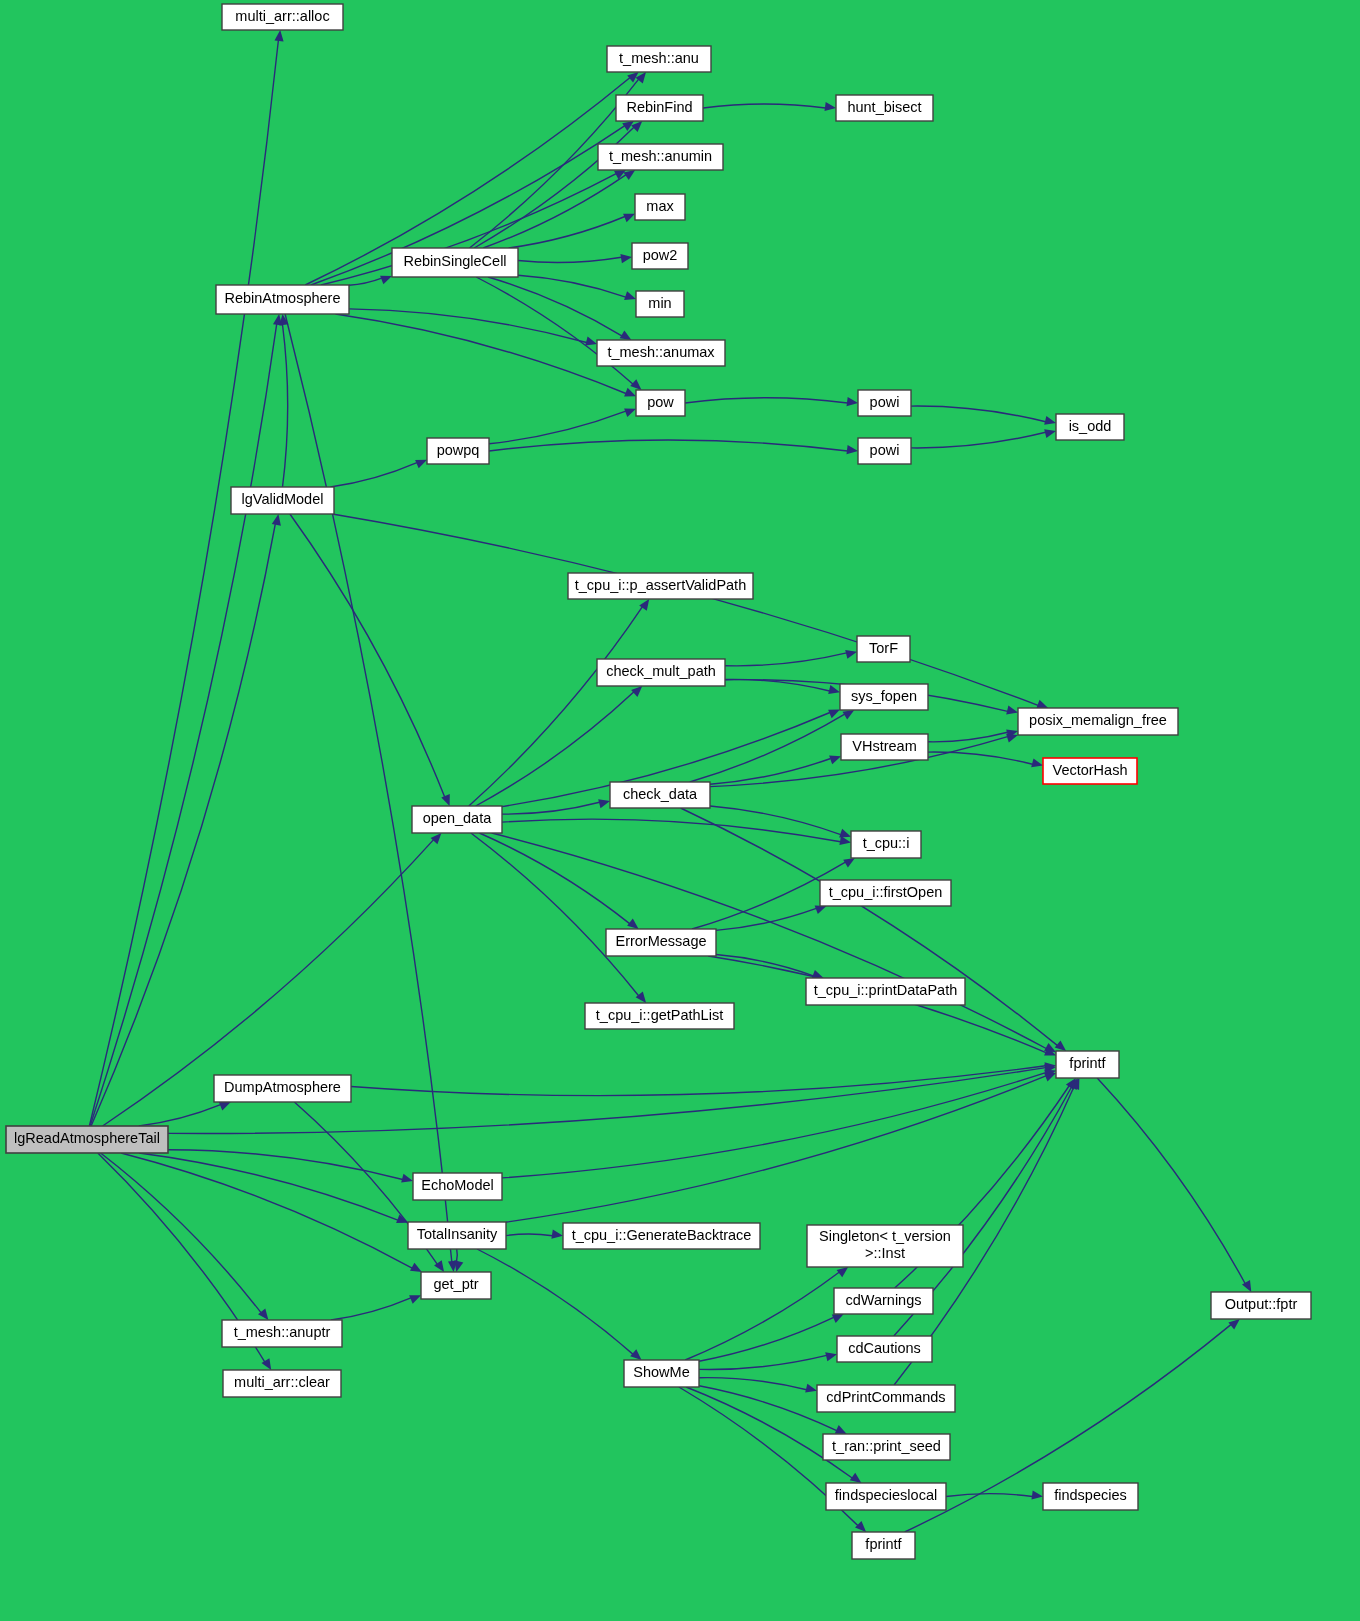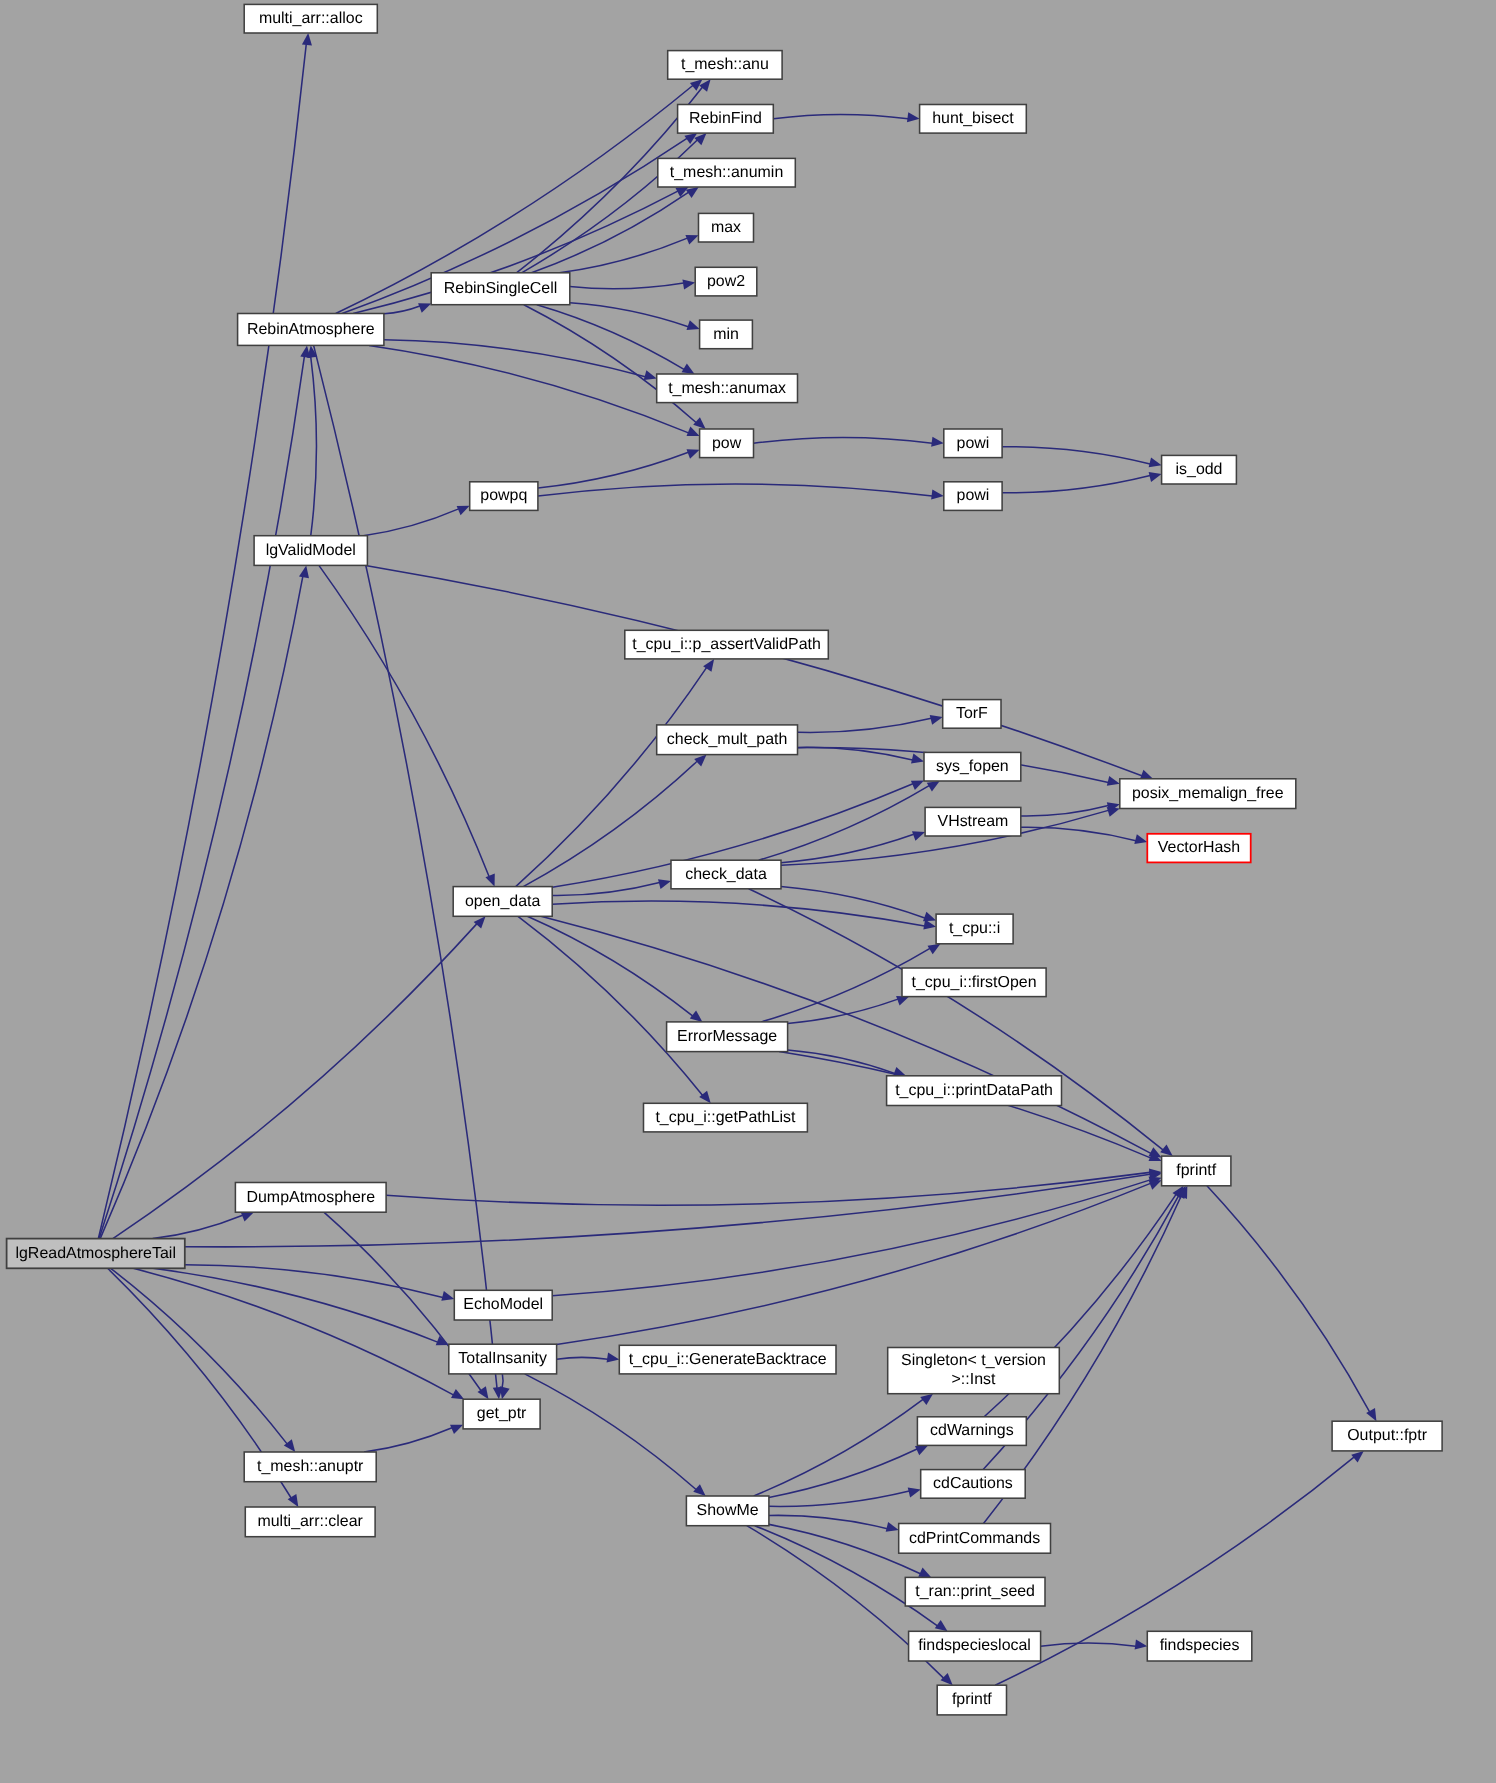--- a/index.html
+++ b/index.html
@@ -1,17 +1,17 @@
 <!DOCTYPE html>
 <html><head>
 <meta charset="utf-8">
 <style>
   html,body{margin:0;padding:0;background:#ffffff;}
   body{font-family:"Liberation Sans","DejaVu Sans",sans-serif;}
-  #canvas{position:relative;width:1360px;height:1621px;background:#a3a3a3;overflow:hidden;}
+  #canvas{position:relative;width:1360px;height:1621px;background:#22c55e;overflow:hidden;}
   svg#graph{position:absolute;left:0;top:0;width:1360px;height:1621px;}
   .edge{fill:none;stroke:#2a2a7a;stroke-width:1.4;}
   .arrow{fill:#2a2a7a;stroke:none;}
   .nodebox{fill:#ffffff;stroke:#404040;stroke-width:1.4;}
   .nodebox.root{fill:#bfbfbf;stroke:#404040;stroke-width:1.6;}
   .nodebox.warn{fill:#ffffff;stroke:#ff0000;stroke-width:1.6;}
   .nodelabel{font-family:"Liberation Sans","DejaVu Sans",sans-serif;font-size:14.5px;fill:#000000;text-anchor:middle;dominant-baseline:middle;}
 </style>
 </head>
 <body>

